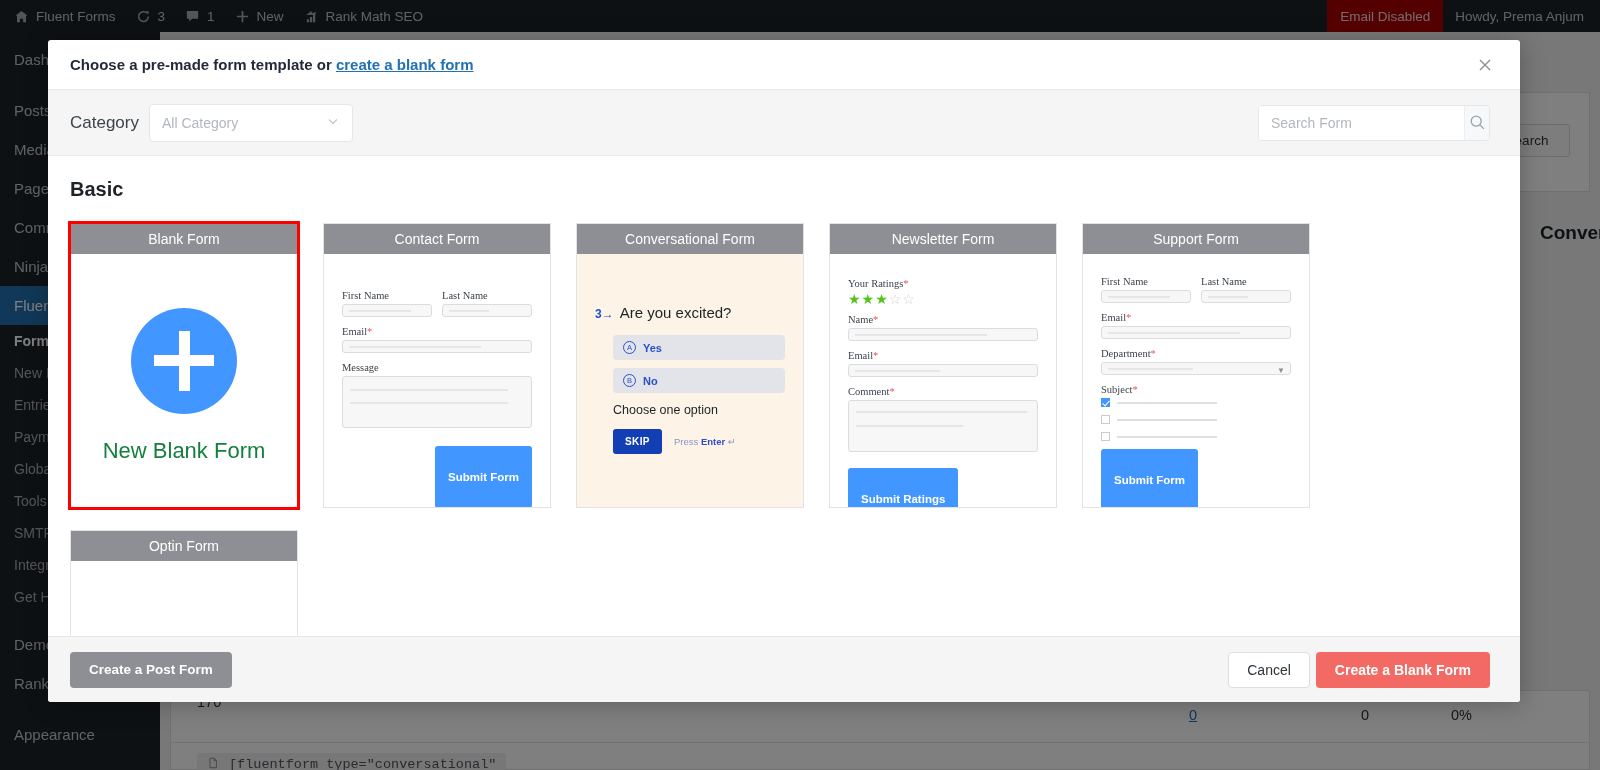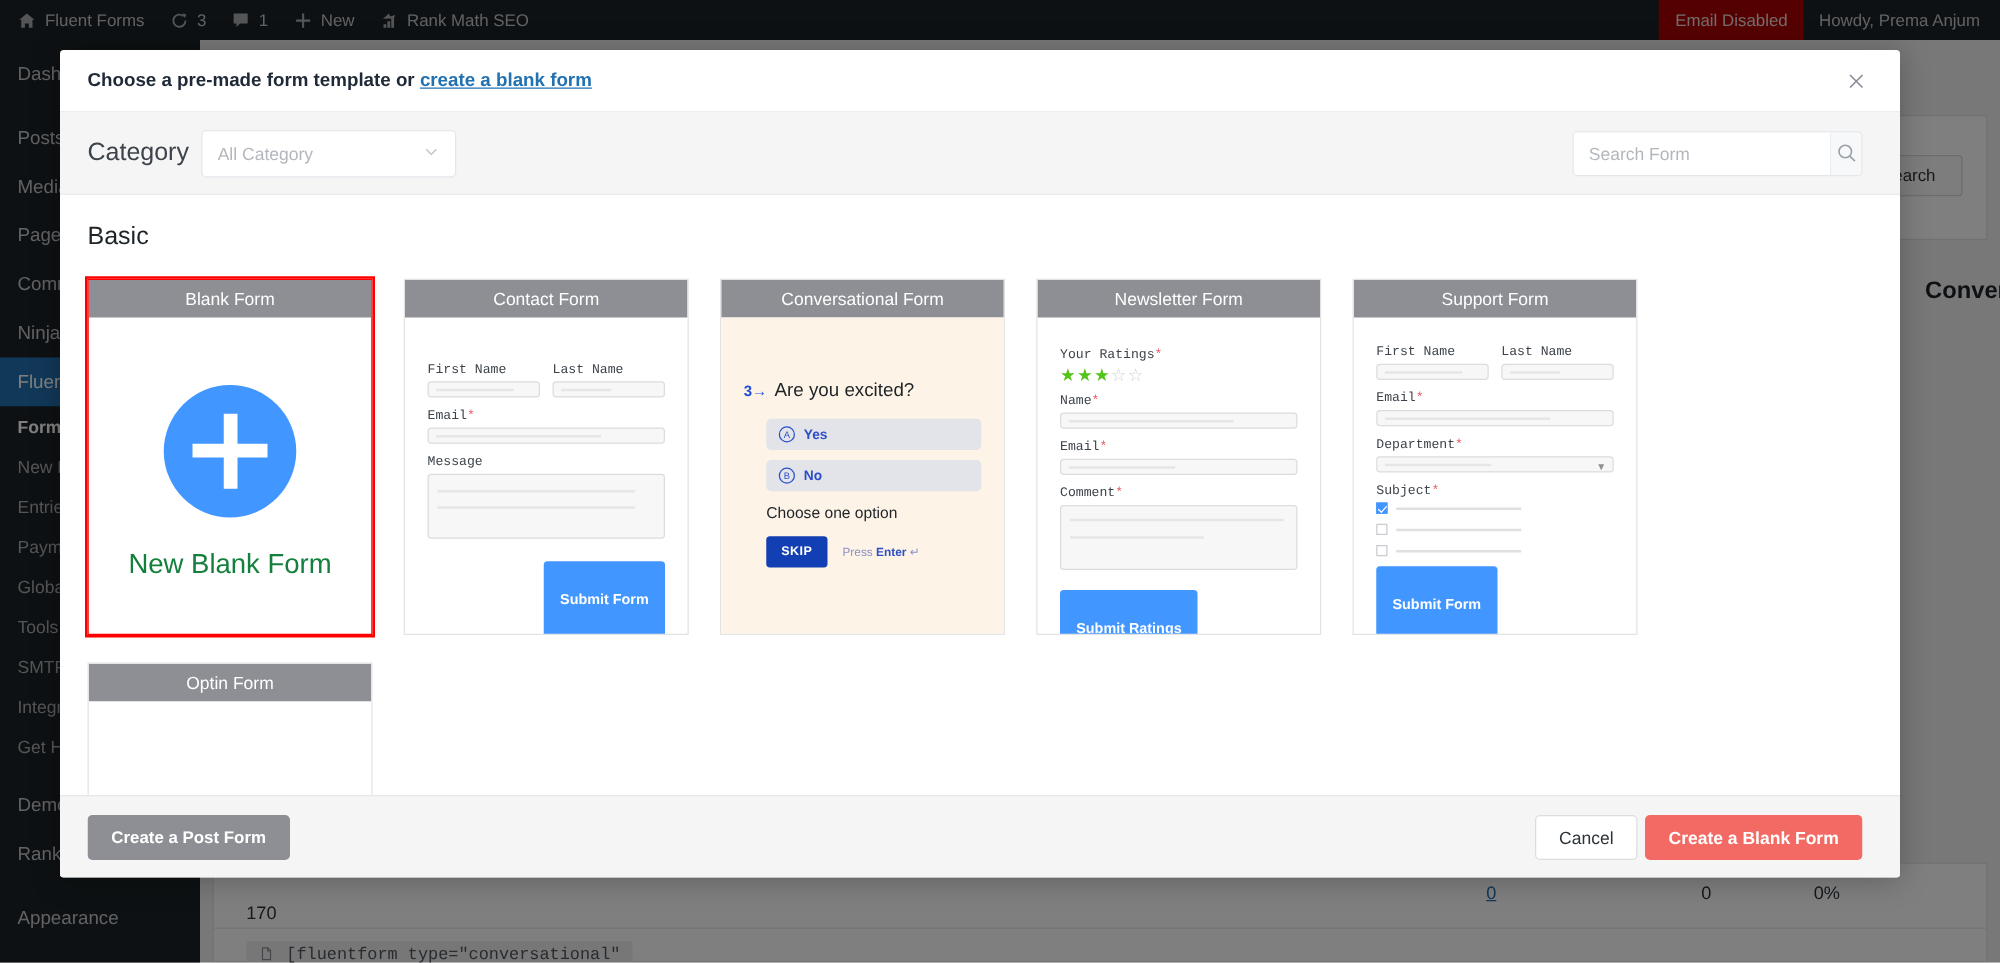--- a/index.html
+++ b/index.html
@@ -97,21 +97,21 @@
   #close-btn {
     margin-left: auto; width: 26px; height: 26px; display: flex;
     align-items: center; justify-content: center; color: #8a8f98; cursor: pointer;
   }
 
   #filter-bar {
     height: 66px; flex: 0 0 66px; background: #f5f5f6;
     display: flex; align-items: center; padding: 0 30px 0 22px;
     border-bottom: 1px solid #eaeaec;
   }
-  #cat-label { font-size: 20px; color: #3c434a; margin-right: 10px; }
+  #cat-label { font-size: 17px; color: #3c434a; margin-right: 10px; }
   #cat-select {
     width: 204px; height: 38px; background: #fff; border: 1px solid #e4e6ea;
     border-radius: 4px; display: flex; align-items: center; padding: 0 12px;
     font-size: 14px; color: #b3b7bd;
   }
   #cat-select .chev { margin-left: auto; color: #c7cbd1; }
   #search-wrap {
     margin-left: auto; width: 232px; height: 36px; display: flex;
     border: 1px solid #e4e6ea; border-radius: 4px; overflow: hidden; background: #fff;
   }
@@ -119,21 +119,21 @@
     flex: 1; border: 0; outline: none; padding: 0 12px; font-size: 14px;
     color: #3c434a; background: #fff; font-family: "Liberation Sans", sans-serif;
   }
   #search-input::placeholder { color: #b3b7bd; }
   #search-btn {
     width: 56px; background: #f7f8fa; border-left: 1px solid #eceef1;
     display: flex; align-items: center; justify-content: center; color: #9aa0a8; cursor: pointer;
   }
 
   #modal-body { flex: 1; overflow: hidden; padding: 22px 30px 0 22px; position: relative; }
-  #section-title { font-size: 20px; font-weight: normal; color: #1d2327; margin: 0 0 22px 0; }
+  #section-title { font-size: 20px; font-weight: bold; color: #1d2327; margin: 0 0 22px 0; }
 
   .grid { display: flex; flex-wrap: wrap; gap: 0 25px; }
   .card {
     width: 228px; height: 285px; border: 1px solid #e3e3e5; background: #fff;
     margin-bottom: 22px; position: relative; cursor: pointer; overflow: hidden;
   }
   .card.selected { outline: 2px solid #ff0000; outline-offset: 0px; border-color: #ff0000; }
   .card-head {
     height: 30px; background: #8d8f94; color: #fff; font-size: 14px;
     display: flex; align-items: center; justify-content: center;
@@ -145,21 +145,21 @@
   .blank-body { display: flex; flex-direction: column; align-items: center; justify-content: center; }
   .plus-circle {
     width: 106px; height: 106px; border-radius: 50%; background: #4296ff;
     display: flex; align-items: center; justify-content: center; margin-top: 10px;
   }
   .plus-circle .bar-h { position: absolute; width: 60px; height: 11px; background: #fff; }
   .plus-circle .bar-v { position: absolute; width: 11px; height: 60px; background: #fff; }
   .blank-label { margin-top: 24px; font-size: 22px; color: #15803d; }
 
   
-  .fld-label { font-size: 10.5px; color: #3c434a; margin-bottom: 3px; font-family: Liberation Mono, monospace; }
+  .fld-label { font-size: 10.5px; color: #3c434a; margin-bottom: 3px; font-family: Liberation Serif, serif; }
   .req { color: #e8545b; }
   .fld-box {
     height: 13px; border: 1px solid #dcdcde; border-radius: 3px; background: #f7f7f8;
     position: relative; margin-bottom: 9px;
   }
   .fld-box::after {
     content: ""; position: absolute; left: 6px; top: 5px; height: 2px;
     background: #e6e6e8; width: 70%;
   }
   .fld-box.sel::after { width: 45%; }
@@ -349,21 +349,21 @@
       </div>
   </div>
 
   <div id="content">
     <div class="bg-card" style="left:10px; right:10px; top:60px; height:100px;"></div>
     <div id="bg-search-btn">Search</div>
     <div id="bg-heading">Conversation</div>
 
     <div id="bg-table">
       <div class="bg-row" style="top:0;">
-        <div class="bg-cell" style="left:26px; top:32px;">170</div>
+        <div class="bg-cell" style="left:26px; top:3px;">170</div>
         <div class="bg-cell" style="left:1018px; top:16px;"><span class="bg-link">0</span></div>
         <div class="bg-cell" style="left:1190px; top:16px;">0</div>
         <div class="bg-cell" style="left:1280px; top:16px;">0%</div>
       </div>
       <div class="bg-cell" style="left:26px; top:62px;">
         <span class="shortcode">
           <span class="ico">
             <svg viewBox="0 0 14 14" width="12" height="12">
                 <path fill="none" stroke="#8a8f98" stroke-width="1.1" d="M3.5 1.5h5l2.5 2.5v8.5h-7.5z"></path>
                 <path fill="none" stroke="#8a8f98" stroke-width="1.1" d="M8.3 1.7v2.6h2.6"></path>

